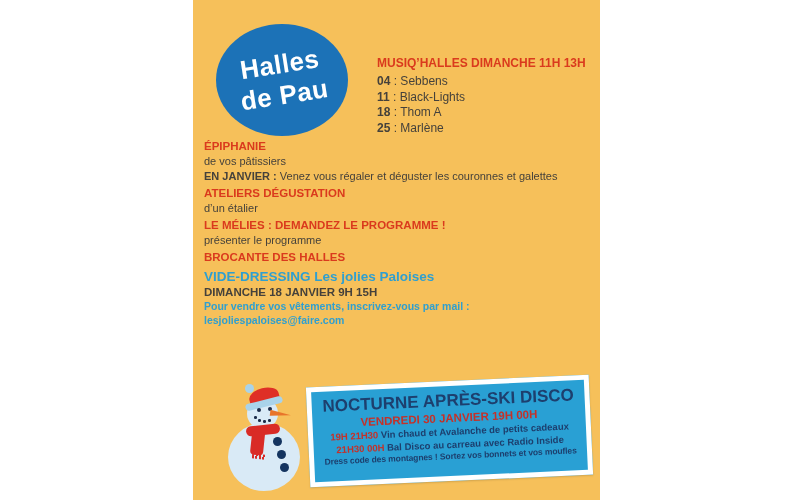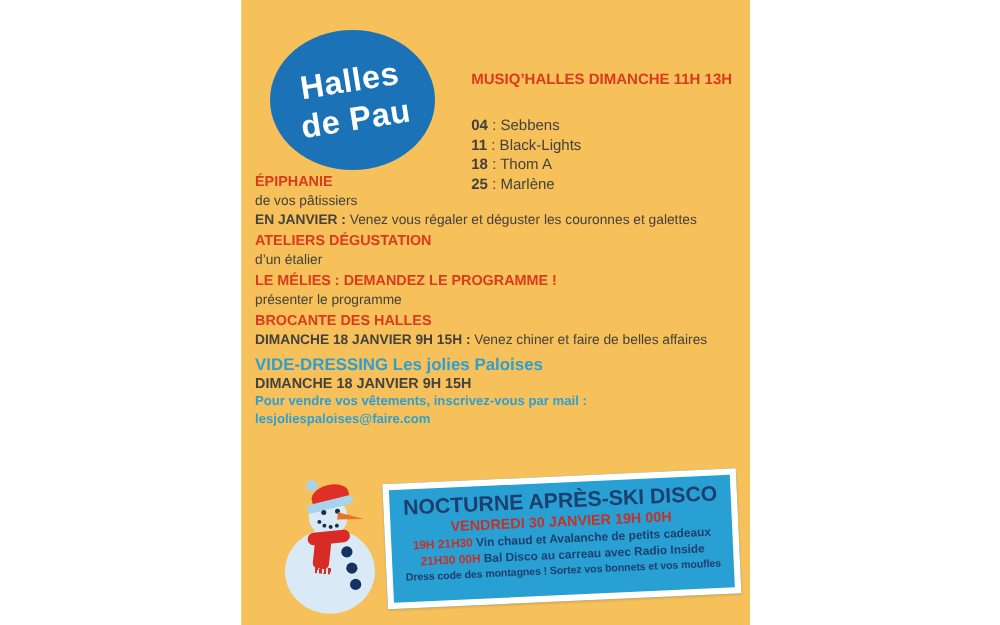--- a/index.html
+++ b/index.html
@@ -8,21 +8,21 @@
   .poster{position:absolute;left:193px;top:0;width:407px;height:500px;background:#f6c05a;}
 
   
   .logo{position:absolute;left:23px;top:24px;width:132px;height:112px;border-radius:50%;
         background:#1c72b7;display:flex;align-items:center;justify-content:center;}
   .logo-text{transform:rotate(-9deg);color:#ffffff;font-weight:bold;font-size:26px;
              line-height:1.18;text-align:center;letter-spacing:.5px;}
 
   
   .musiq{position:absolute;left:184px;top:56px;}
-  .musiq-title{color:#da3a1d;font-weight:bold;font-size:12px;line-height:14px;margin-bottom:23px;white-space:nowrap;}
+  .musiq-title{color:#da3a1d;font-weight:bold;font-size:12px;line-height:14px;margin-bottom:4px;white-space:nowrap;}
   .musiq-item{font-size:12px;line-height:15.5px;color:#45413b;white-space:nowrap;}
   .musiq-item b{font-weight:bold;}
 
   
   .content{position:absolute;left:11px;top:139px;width:386px;}
   .sec{margin-top:2px;}
   .sec:first-child{margin-top:0;}
   .sec-h{color:#da3a1d;font-weight:bold;font-size:11.5px;line-height:15px;white-space:nowrap;}
   .sec-l{font-size:11px;line-height:15px;color:#45413b;white-space:nowrap;}
   .sec-l b{font-weight:bold;}
@@ -110,21 +110,20 @@
         <div class="sec-l">d’un étalier</div>
       </div>
 
       <div class="sec">
         <div class="sec-h">LE MÉLIES : DEMANDEZ LE PROGRAMME !</div>
         <div class="sec-l">présenter le programme</div>
       </div>
 
       <div class="sec">
         <div class="sec-h">BROCANTE DES HALLES</div>
-        <div class="sec-l"><b>DIMANCHE 18 JANVIER 9H 15H : </b><span>Venez chiner et faire de belles affaires</span></div>
       </div>
 
       <div class="vd">
         <div class="vd-title">VIDE-DRESSING Les jolies Paloises</div>
         <div class="vd-date">DIMANCHE 18 JANVIER 9H 15H</div>
         <div class="vd-info">Pour vendre vos vêtements, inscrivez-vous par mail :</div>
         <div class="vd-email">lesjoliespaloises@faire.com</div>
       </div>
     </div>
 

